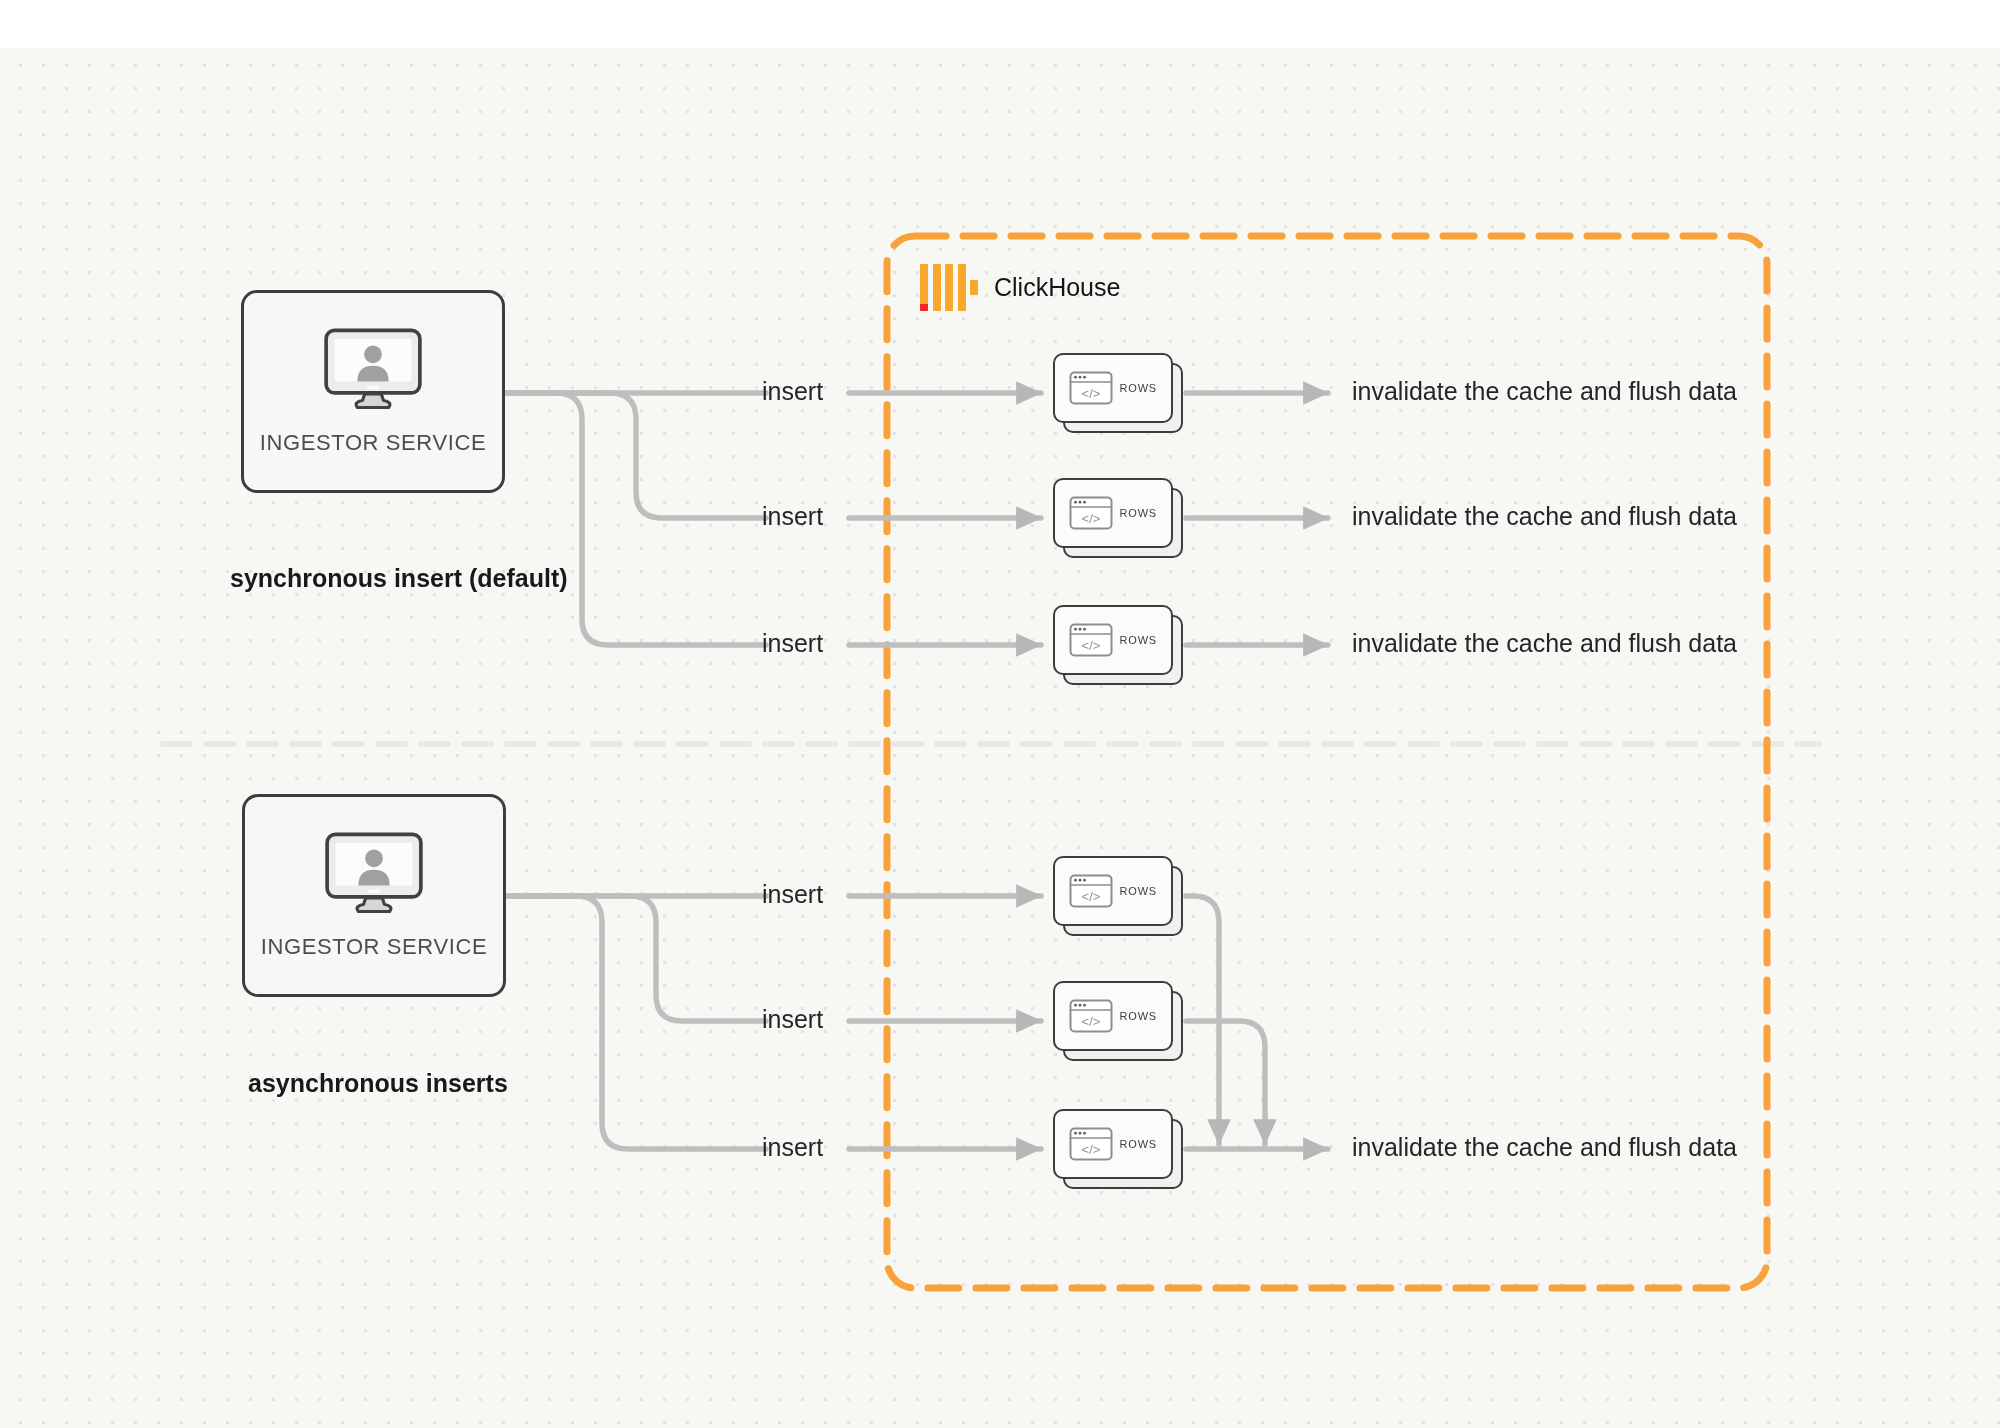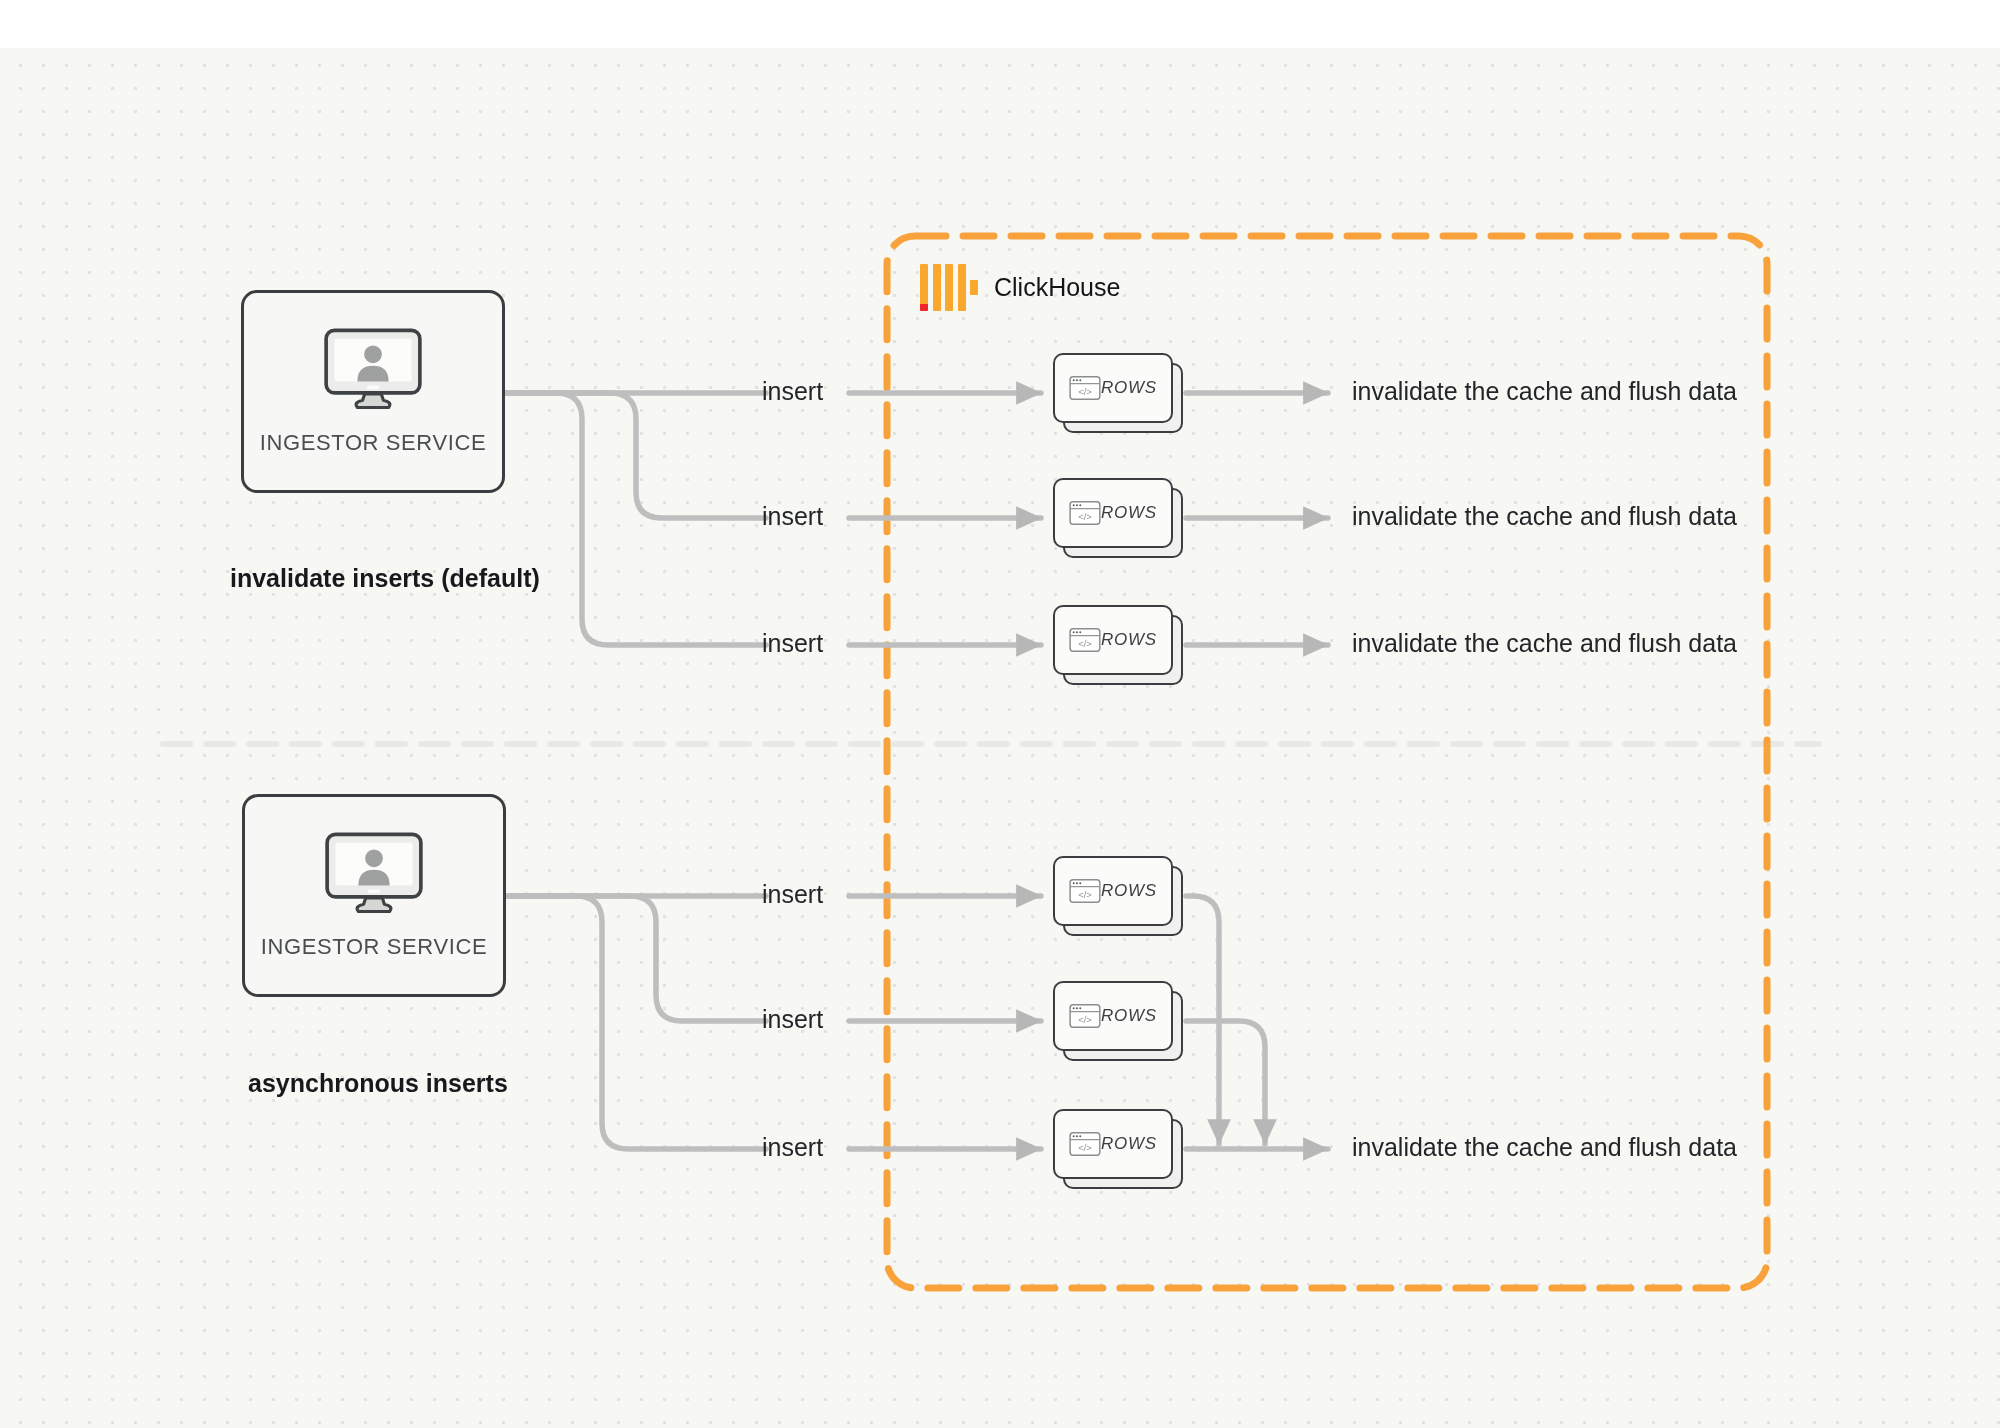--- a/index.html
+++ b/index.html
@@ -51,21 +51,21 @@
     position:absolute;left:10px;top:10px;width:120px;height:70px;
     background:#F0F0EE;border:2.5px solid #3A3E41;border-radius:10px;box-sizing:border-box;
   }
   .card .front{
     position:absolute;left:0;top:0;width:120px;height:70px;
     background:#FBFBF9;border:2.5px solid #3A3E41;border-radius:10px;box-sizing:border-box;
     display:flex;align-items:center;justify-content:space-between;
     padding:0 14px;
   }
   .rows-label{
-    font-size:17px;font-style:italic;font-weight:500;color:#3C4043;letter-spacing:.8px;
+    font-size:11px;font-weight:500;color:#3C4043;letter-spacing:.8px;
   }
 
   
   .ch-logo{display:flex;align-items:flex-start;}
   .ch-bars{display:flex;gap:4.5px;align-items:flex-start;height:47px;}
   .ch-bar{width:8px;height:47px;background:#FAA72E;border-radius:1px;}
   .ch-bar.first{background:linear-gradient(to bottom,#FAA72E 85%,#F0262B 85%);}
   .ch-bar.short{height:15px;margin-top:16px;}
   .ch-text{
     margin-left:16px;font-size:25px;font-weight:500;color:#121417;
@@ -128,21 +128,21 @@
     <svg width="100" height="86" viewBox="0 0 96 82">
       <rect x="3" y="2" width="90" height="60" rx="8" fill="#ECECEA" stroke="#3E4245" stroke-width="3.5"></rect>
       <rect x="11" y="10" width="74" height="41" rx="2" fill="#FCFCFA"></rect>
       <circle cx="48" cy="25" r="8.5" fill="#9FA0A0"></circle>
       <path d="M33,51 C33,40 39,36 48,36 C57,36 63,40 63,51 Z" fill="#9FA0A0"></path>
       <rect x="42" y="55" width="12" height="3.4" rx="1.7" fill="#FAFAF8"></rect>
       <path d="M40,63 L56,63 L58,69 Q67,71 63,76 L33,76 Q29,71 38,69 Z" fill="#D6D6D4" stroke="#3E4245" stroke-width="3" stroke-linejoin="round"></path>
     </svg>
     <div class="ingestor-label">INGESTOR SERVICE</div>
   </div>
-  <div class="abs caption" style="left:230px;top:516px;">invalidate inserts (default)</div>
+  <div class="abs caption" style="left:230px;top:516px;">synchronous insert (default)</div>
 
   <div class="abs ingestor" style="left:242px;top:746px;">
     <svg width="100" height="86" viewBox="0 0 96 82">
       <rect x="3" y="2" width="90" height="60" rx="8" fill="#ECECEA" stroke="#3E4245" stroke-width="3.5"></rect>
       <rect x="11" y="10" width="74" height="41" rx="2" fill="#FCFCFA"></rect>
       <circle cx="48" cy="25" r="8.5" fill="#9FA0A0"></circle>
       <path d="M33,51 C33,40 39,36 48,36 C57,36 63,40 63,51 Z" fill="#9FA0A0"></path>
       <rect x="42" y="55" width="12" height="3.4" rx="1.7" fill="#FAFAF8"></rect>
       <path d="M40,63 L56,63 L58,69 Q67,71 63,76 L33,76 Q29,71 38,69 Z" fill="#D6D6D4" stroke="#3E4245" stroke-width="3" stroke-linejoin="round"></path>
     </svg>

